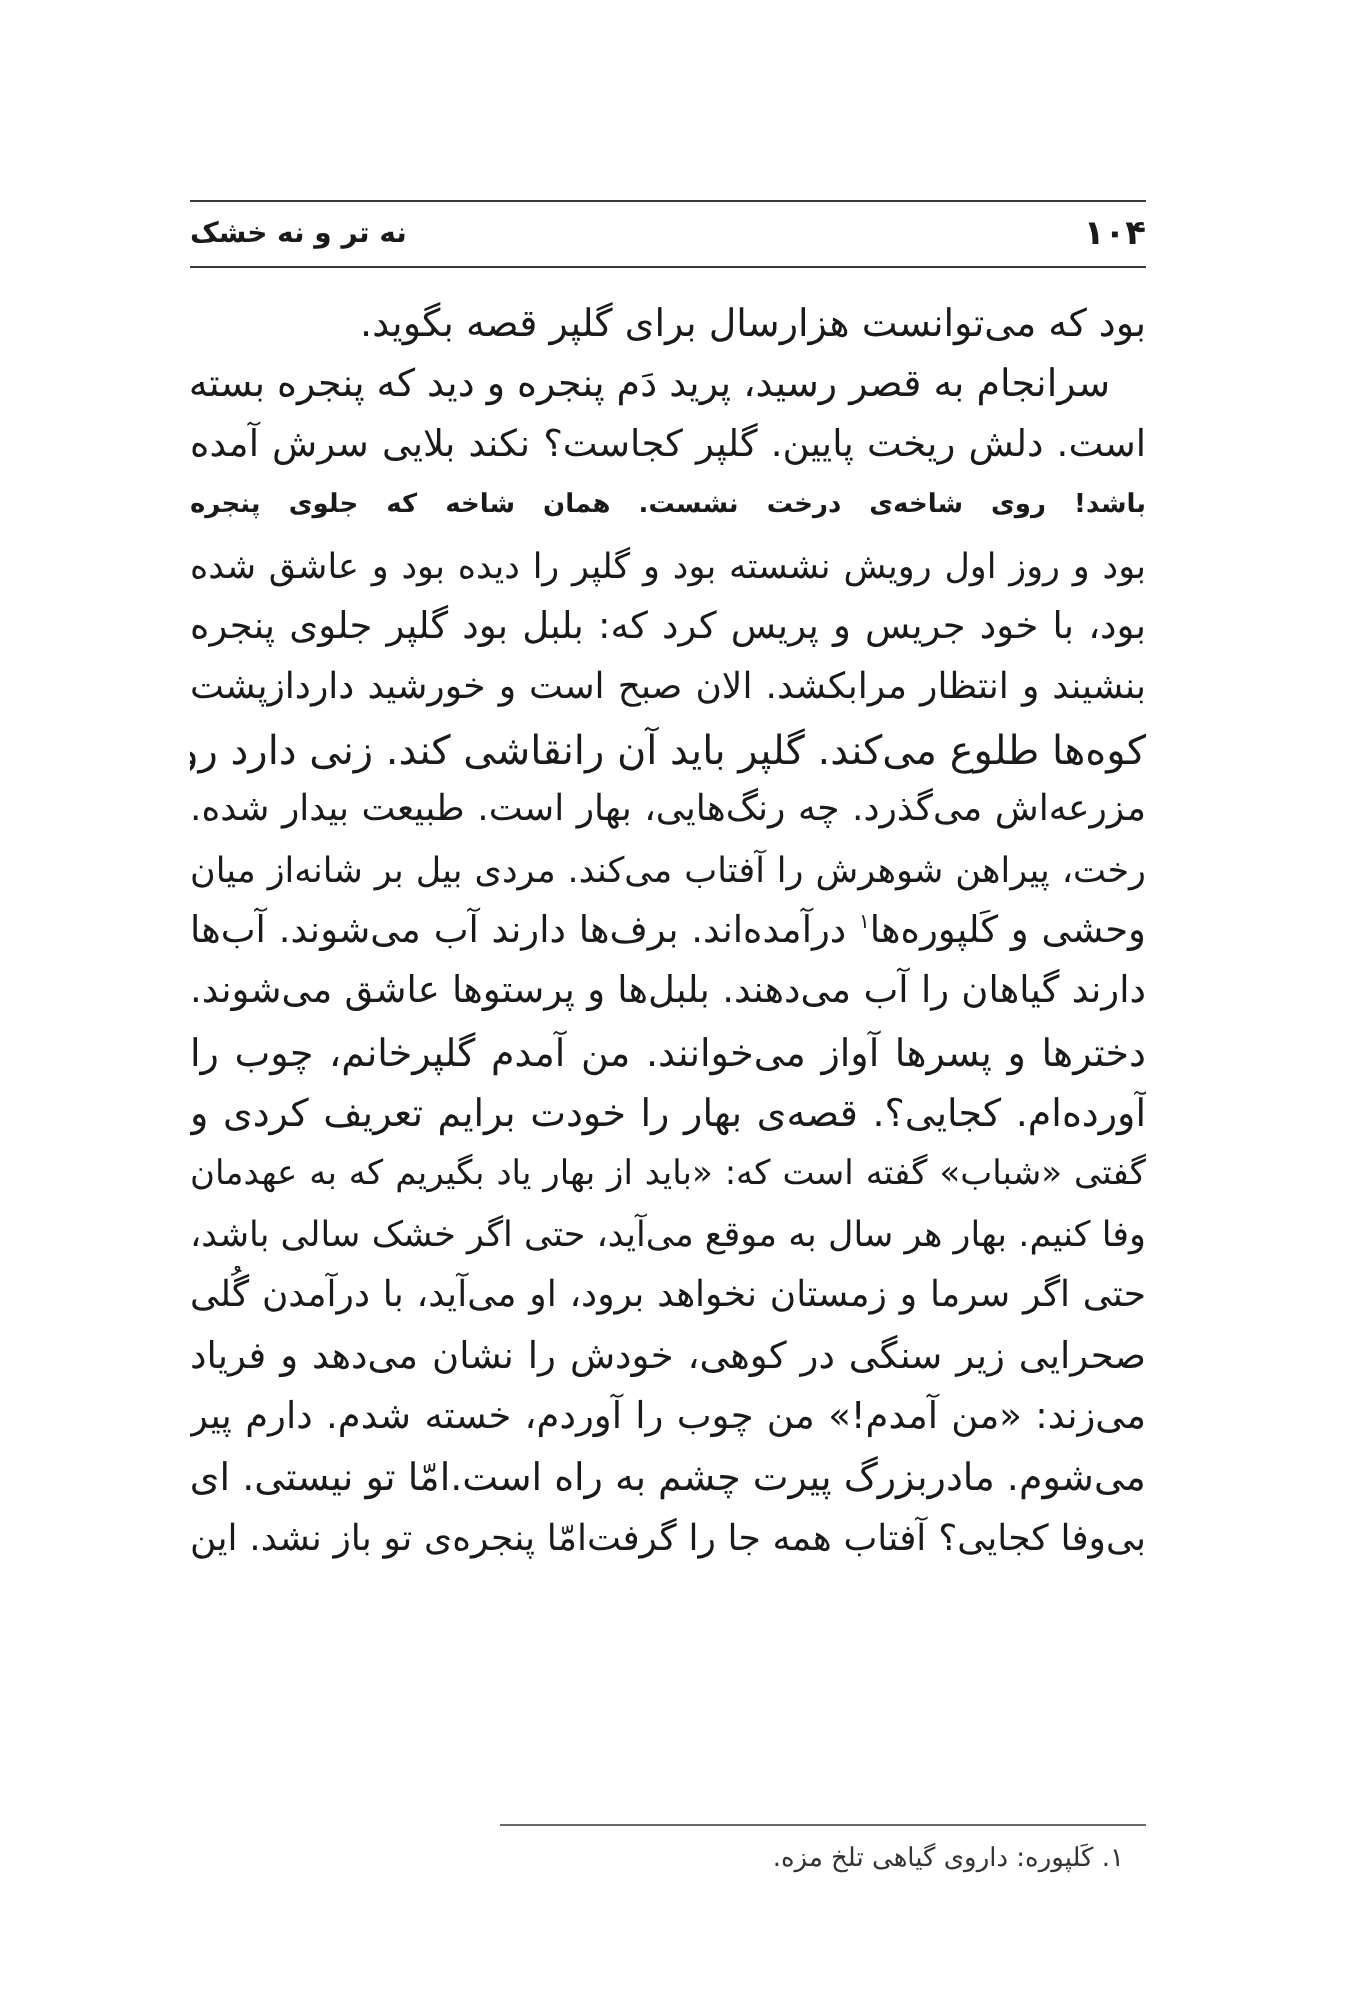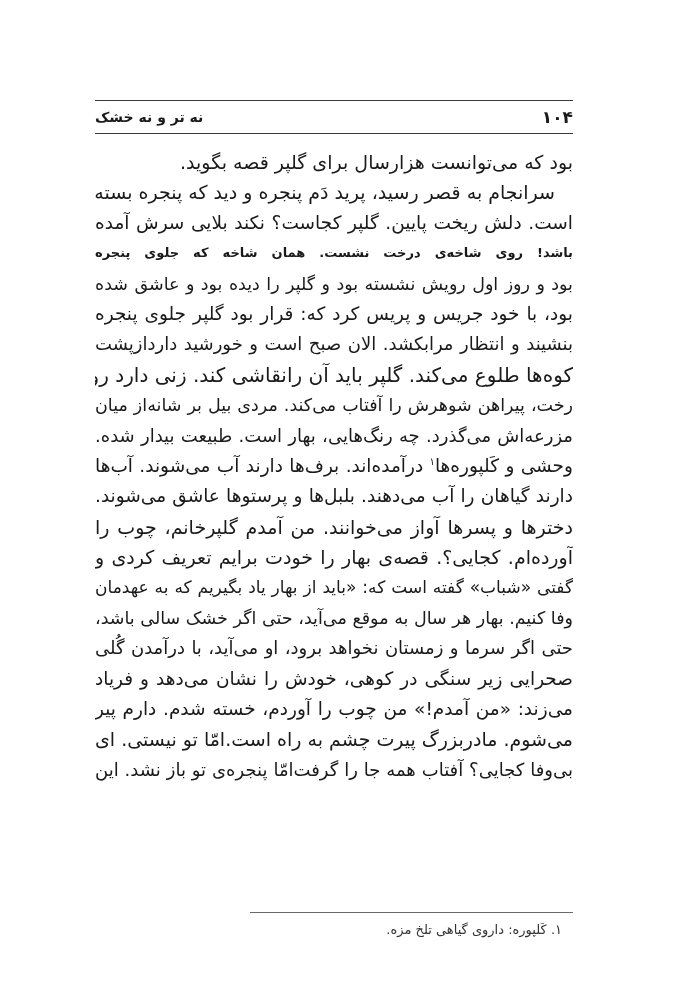--- a/index.html
+++ b/index.html
@@ -108,25 +108,25 @@
     <span class="book-title">نه تر و نه خشک</span>
   </div>
   <div class="rule bottom"></div>
 
   <div class="body-text" id="body-text">
       <div class="line last-of-par"><span>بود که می‌توانست هزارسال برای گلپر قصه بگوید.</span></div>
       <div class="line indent" style="font-size: 19px;"><span>سرانجام به قصر رسید، پرید دَم پنجره و دید که پنجره بسته</span></div>
       <div class="line" style="font-size: 18.5px;"><span>است. دلش ریخت پایین. گلپر کجاست؟ نکند بلایی سرش آمده</span></div>
       <div class="line" style="font-size: 13px; font-weight: bold;"><span>باشد! روی شاخه‌ی درخت نشست. همان شاخه که جلوی پنجره</span></div>
       <div class="line" style="font-size: 17.5px;"><span>بود و روز اول رویش نشسته بود و گلپر را دیده بود و عاشق شده</span></div>
-      <div class="line" style="font-size: 18.5px;"><span>بود، با خود جریس و پریس کرد که: قرار بود گلپر جلوی پنجره</span></div>
+      <div class="line" style="font-size: 18.5px;"><span>بود، با خود جریس و پریس کرد که: بلبل بود گلپر جلوی پنجره</span></div>
       <div class="line" style="font-size: 18px;"><span>بنشیند و انتظار مرابکشد. الان صبح است و خورشید داردازپشت</span></div>
       <div class="line" style="font-size: 20px;"><span>کوه‌ها طلوع می‌کند. گلپر باید آن رانقاشی کند. زنی دارد روی بندِ</span></div>
+      <div class="line" style="font-size: 18px;"><span>مزرعه‌اش می‌گذرد. چه رنگ‌هایی، بهار است. طبیعت بیدار شده.</span></div>
       <div class="line" style="font-size: 17.5px;"><span>رخت، پیراهن شوهرش را آفتاب می‌کند. مردی بیل بر شانه‌از میان</span></div>
-      <div class="line" style="font-size: 18px;"><span>مزرعه‌اش می‌گذرد. چه رنگ‌هایی، بهار است. طبیعت بیدار شده.</span></div>
       <div class="line" style="font-size: 18.5px;"><span>وحشی و کَلپوره‌ها</span><span class="fn-mark">۱</span><span> درآمده‌اند. برف‌ها دارند آب می‌شوند. آب‌ها</span></div>
       <div class="line" style="font-size: 18.5px;"><span>دارند گیاهان را آب می‌دهند. بلبل‌ها و پرستوها عاشق می‌شوند.</span></div>
       <div class="line"><span>دخترها و پسرها آواز می‌خوانند. من آمدم گلپرخانم، چوب را</span></div>
       <div class="line"><span>آورده‌ام. کجایی؟. قصه‌ی بهار را خودت برایم تعریف کردی و</span></div>
       <div class="line" style="font-size: 17px;"><span>گفتی «شباب» گفته است که: «باید از بهار یاد بگیریم که به عهدمان</span></div>
       <div class="line" style="font-size: 17.5px;"><span>وفا کنیم. بهار هر سال به موقع می‌آید، حتی اگر خشک سالی باشد،</span></div>
       <div class="line" style="font-size: 18px;"><span>حتی اگر سرما و زمستان نخواهد برود، او می‌آید، با درآمدن گُلی</span></div>
       <div class="line" style="font-size: 18.5px;"><span>صحرایی زیر سنگی در کوهی، خودش را نشان می‌دهد و فریاد</span></div>
       <div class="line" style="font-size: 18.5px;"><span>می‌زند: «من آمدم!» من چوب را آوردم، خسته شدم. دارم پیر</span></div>
       <div class="line" style="font-size: 19px;"><span>می‌شوم. مادربزرگ پیرت چشم به راه است.امّا تو نیستی. ای گلپر</span></div>

